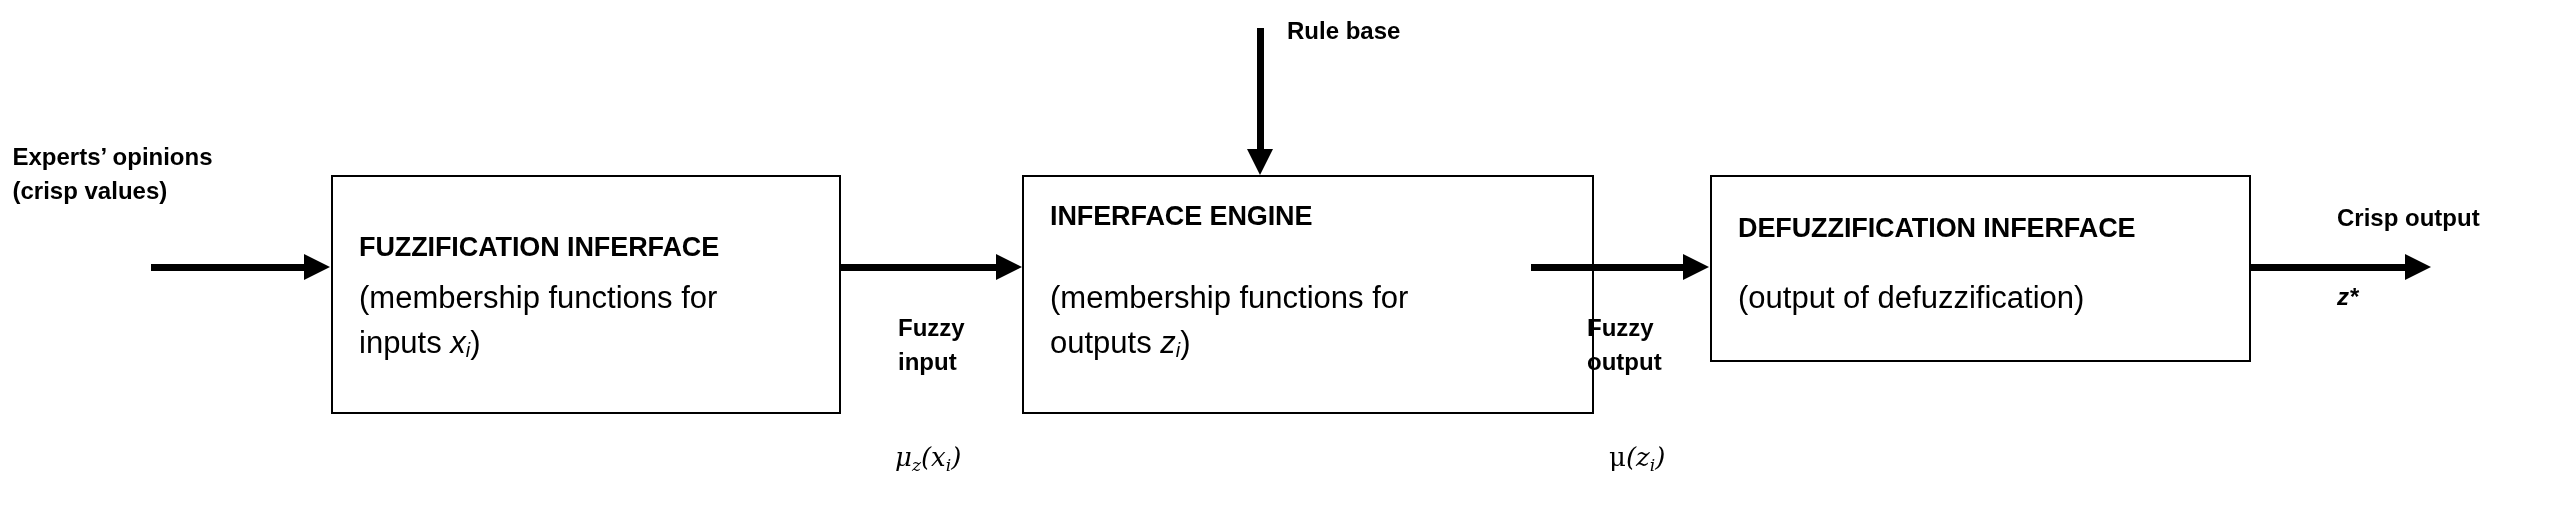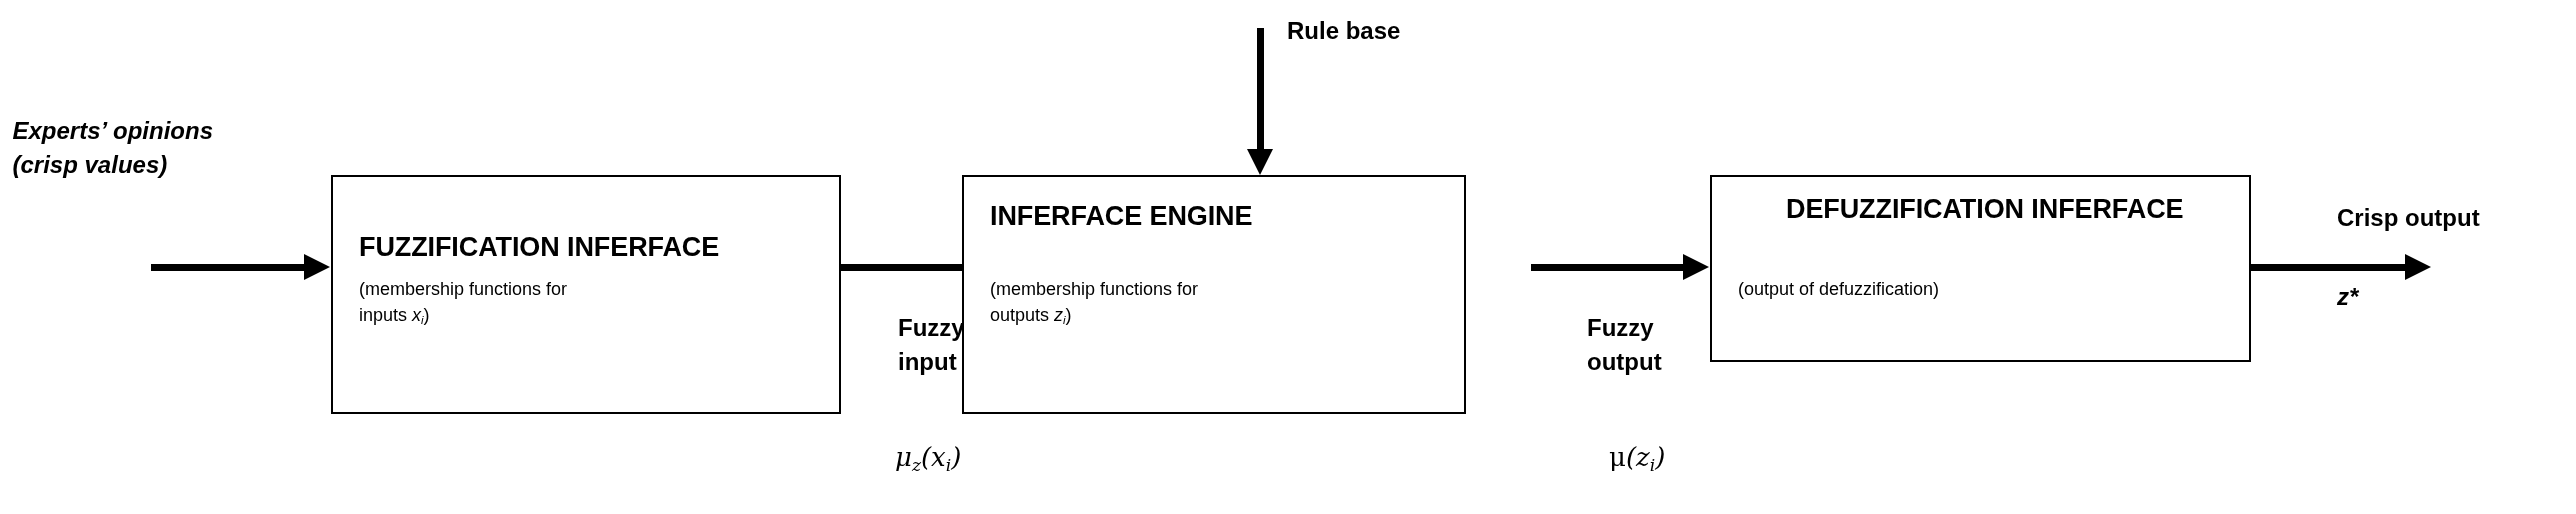--- a/index.html
+++ b/index.html
@@ -28,21 +28,21 @@
     position: absolute;
     font-weight: bold;
     font-size: 27px;
     letter-spacing: -0.1px;
     white-space: nowrap;
     line-height: 1;
   }
   .box-sub {
     position: absolute;
     font-weight: normal;
-    font-size: 18px;
+    font-size: 31px;
     line-height: 1.45;
     white-space: pre-line;
   }
 
   
   .label-bold {
     position: absolute;
     font-weight: bold;
     font-size: 24px;
     line-height: 1.42;
@@ -108,21 +108,21 @@
     border-left: 13px solid transparent;
     border-right: 13px solid transparent;
     border-top: 26px solid #000000;
   }
 </style>
 </head>
 <body>
 
 <div id="canvas">
 
-  <div class="label-bold" style="left:12.5px; top:114px; width:305px;font-style:italic;">Experts’ opinions
+  <div class="label-bold" style="left:12.5px; top:140px; width:305px;">Experts’ opinions
 (crisp values)</div>
 
   <div class="arrow-h" style="left:151px; top:267px; width:180px;">
     <div class="shaft" style="width:153px;"></div>
     <div class="head" style="left:153px;"></div>
   </div>
 
   <div class="box" style="left:331px; top:175px; width:510px; height:239px;">
     <div class="box-title" style="left:26px; top:26px;margin-top:31px;">FUZZIFICATION INFERFACE</div>
     <div class="box-sub" style="left:26px; top:99px; width:472px;"><span>(membership functions for
@@ -139,38 +139,38 @@
 
   <div class="formula" style="left:895px; top:444px;"><span>μ</span><sub>z</sub>(<span>x</span><sub>i</sub>)</div>
 
   <div class="arrow-v" style="left:1260px; top:28px; height:148px;">
     <div class="shaft" style="height:121px;"></div>
     <div class="head" style="top:121px;"></div>
   </div>
 
   <div class="label-bold" style="left:1287px; top:14px;">Rule base</div>
 
-  <div class="box" style="left:962px; top:175px; width:504px; height:239px;text-decoration:underline;">
+  <div class="box" style="left:1022px; top:175px; width:572px; height:239px;text-decoration:underline;">
     <div class="box-title" style="left:26px; top:26px;">INFERFACE ENGINE</div>
     <div class="box-sub" style="left:26px; top:99px; width:472px;"><span>(membership functions for
 outputs </span><span class="ital"><span>z</span><sub>i</sub></span><span>)</span></div>
   </div>
 
   <div class="arrow-h" style="left:1531px; top:267px; width:178px;">
     <div class="shaft" style="width:152px;"></div>
     <div class="head" style="left:152px;"></div>
   </div>
 
   <div class="label-bold" style="left:1587px; top:311px; width:160px;">Fuzzy
 output</div>
 
   <div class="formula" style="left:1609px; top:444px;"><span class="upright">μ</span><sub></sub>(<span>z</span><sub>i</sub>)</div>
 
   <div class="box" style="left:1710px; top:175px; width:541px; height:187px;">
-    <div class="box-title" style="left:26px; top:19px;margin-left:48px;">DEFUZZIFICATION INFERFACE</div>
+    <div class="box-title" style="left:26px; top:38px;">DEFUZZIFICATION INFERFACE</div>
     <div class="box-sub" style="left:26px; top:99px; width:499px;"><span>(output of defuzzification)</span><span class="ital"><span></span><sub></sub></span><span></span></div>
   </div>
 
   <div class="arrow-h" style="left:2251px; top:267px; width:180px;">
     <div class="shaft" style="width:154px;"></div>
     <div class="head" style="left:154px;"></div>
   </div>
 
   <div class="label-bold" style="left:2337px; top:201px;text-align:right;">Crisp output</div>
 

